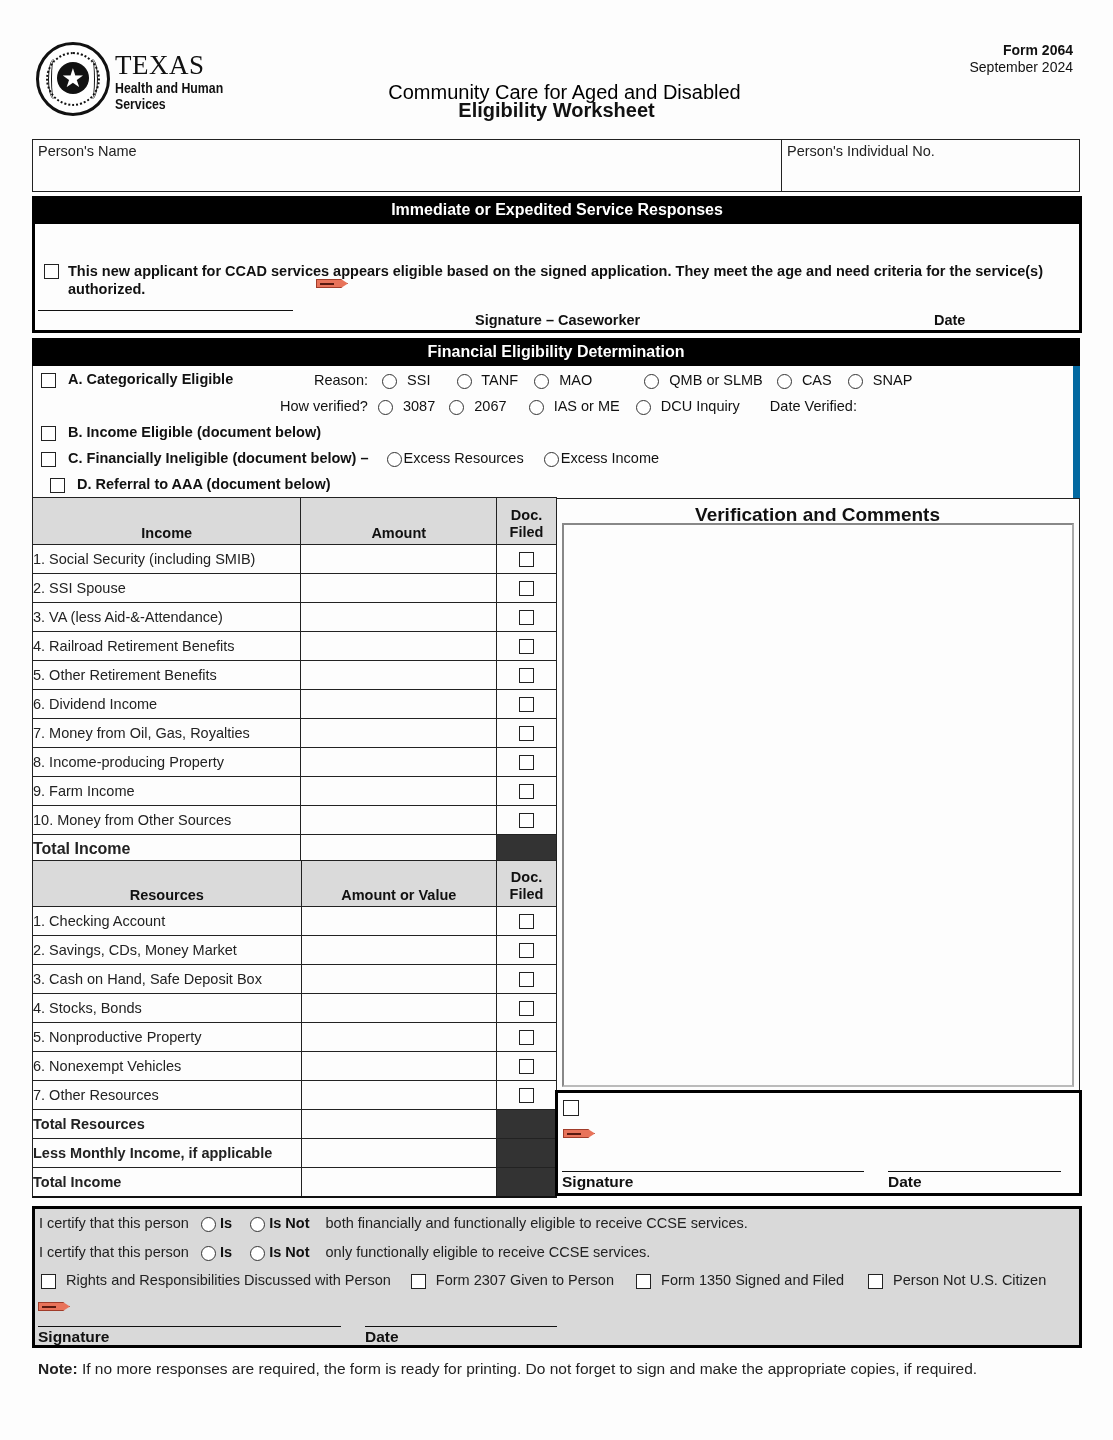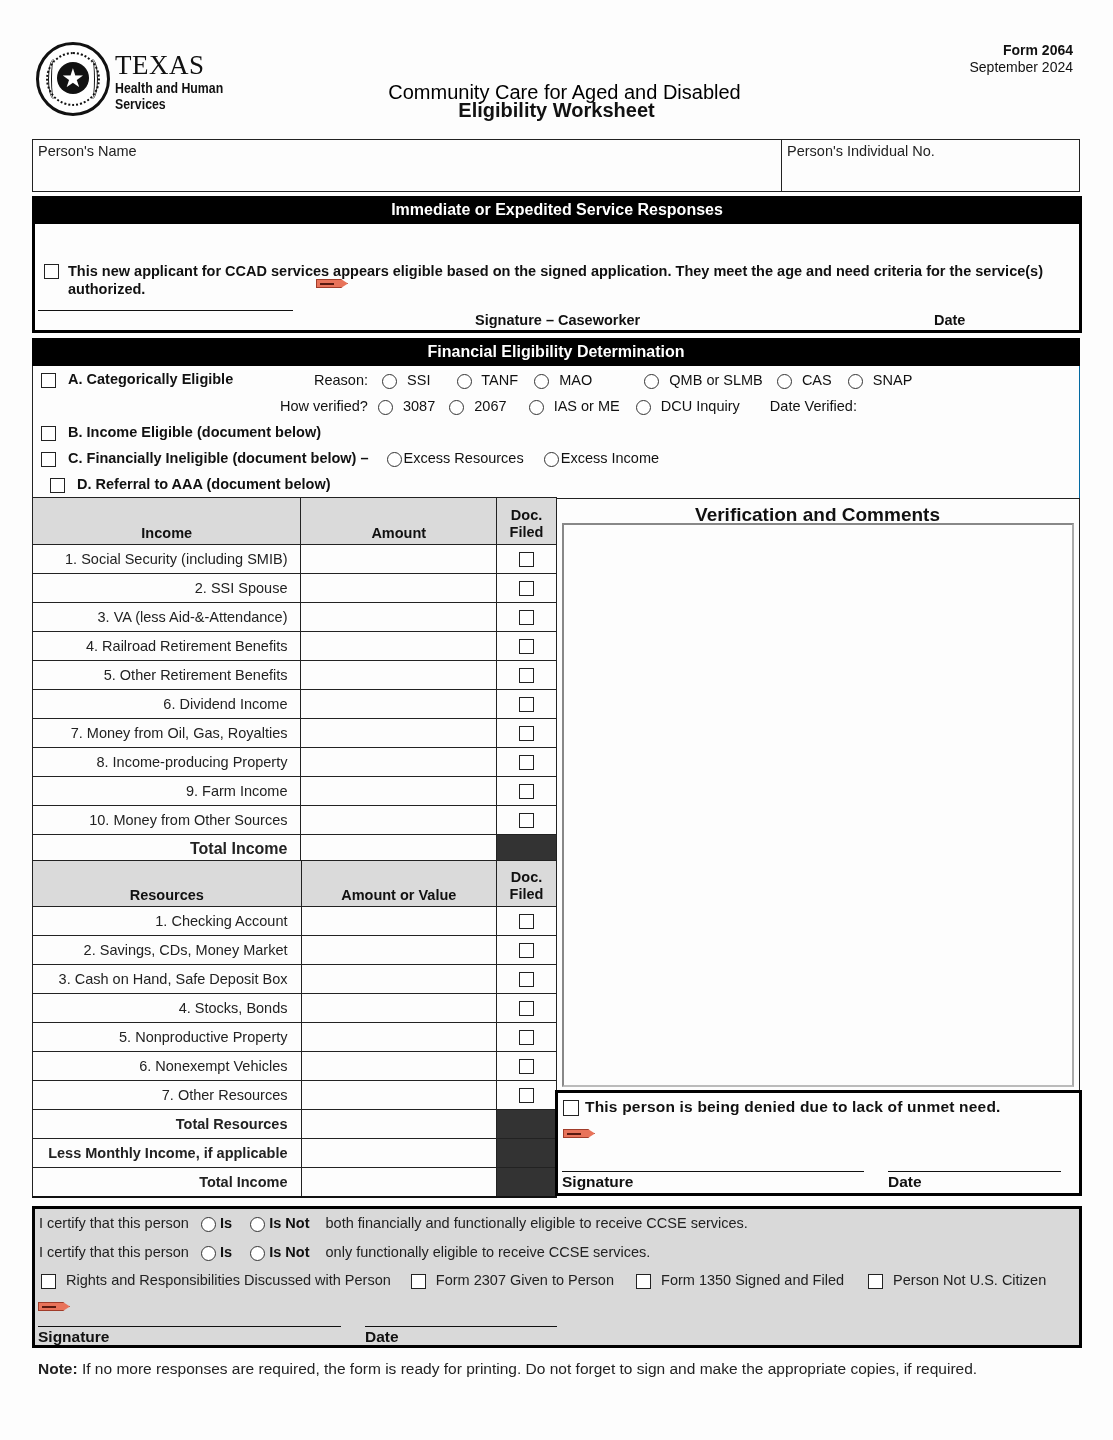--- a/index.html
+++ b/index.html
@@ -40,30 +40,30 @@
   .imm-text .cb { position: absolute; left: 0; top: 2px; }
   .imm-text .txt { display: block; padding-left: 24px; text-indent: 0; }
   .sig-flag { width: 32px; height: 9px; background: #e8735a; border: 1px solid #a03c2a; clip-path: polygon(0 0, 78% 0, 100% 50%, 78% 100%, 0 100%); position: absolute; }
   .sig-flag::after { content: ""; position: absolute; left: 3px; top: 3px; width: 14px; height: 2px; background: #5a1a10; }
   .line { position: absolute; border-top: 1px solid #111; }
   .lbl { position: absolute; font-weight: bold; font-size: 14.5px; }
 
   
   .sec-fin { left: 32px; top: 338px; width: 1050px; height: 858px; }
   .fin-bar { position: absolute; left: 0; top: 0; width: 1048px; }
-  .fin-top { position: absolute; left: 0; top: 28px; width: 1048px; height: 132px; border-left: 1px solid #222; border-right: 1px solid #0369a1; }
+  .fin-top { position: absolute; left: 0; top: 28px; width: 1048px; height: 132px; border-left: 1px solid #222; border-right: 7px solid #0369a1; }
   .opt-row { position: absolute; font-size: 14.5px; white-space: nowrap; }
   .opt-row .cb { margin-right: 8px; }
   .opt-row .rb { margin-right: 6px; }
   .gap { display: inline-block; }
 
   table.fin { position: absolute; border-collapse: collapse; font-size: 14.5px; }
   table.fin td, table.fin th { border: 1px solid #222; height: 29px; }
   table.fin th { background: #dadada; font-weight: bold; vertical-align: bottom; padding-bottom: 3px; font-size: 14.5px; }
-  table.fin td.lab { text-align: right; padding-right: 13px; color: #222; }
+  table.fin td.lab { padding-right: 13px; color: #222; }
   table.fin td.tot { font-weight: bold; }
   table.fin td.doc { text-align: center; }
   table.fin td.dark { background: #333; }
 
   .verif { position: absolute; left: 524px; top: 160px; width: 524px; height: 595px; border-top: 1px solid #222; border-right: 1px solid #222; }
   .verif .vt { text-align: center; font-weight: bold; font-size: 19px; margin-top: 5px; }
   .verif .box { position: absolute; left: 6px; top: 24px; width: 512px; height: 564px; border: 2px solid #888; border-right-color: #aaa; border-bottom-color: #bbb; background: #fdfdfd; }
 
   .deny { position: absolute; left: 523px; top: 752px; width: 527px; height: 106px; border: 3px solid #000; background: #fdfdfd; }
   .deny .txt { position: absolute; left: 5px; top: 5px; font-weight: bold; font-size: 15.5px; letter-spacing: 0.2px; }
@@ -318,21 +318,21 @@
   </tbody>
     </table>
 
   <div class="verif">
     <div class="vt">Verification and Comments</div>
     <div class="box"></div>
   </div>
 
   <div class="deny">
     <div class="txt">
-      <span class="cb"></span><span>This person is being denied due to lack of unmet need.</span>
+      <span class="cb"></span>
     </div>
     <div class="sig-flag" style="left:5px; top:36px;"></div>
     <div class="line" style="left:4px; top:78px; width:302px;"></div>
     <div class="line" style="left:330px; top:78px; width:173px;"></div>
     <div class="lbl" style="left:4px; top:80px; font-size:15.5px;">Signature</div>
     <div class="lbl" style="left:330px; top:80px; font-size:15.5px;">Date</div>
   </div>
 </div>
 
 <div class="abs sec-cert">

